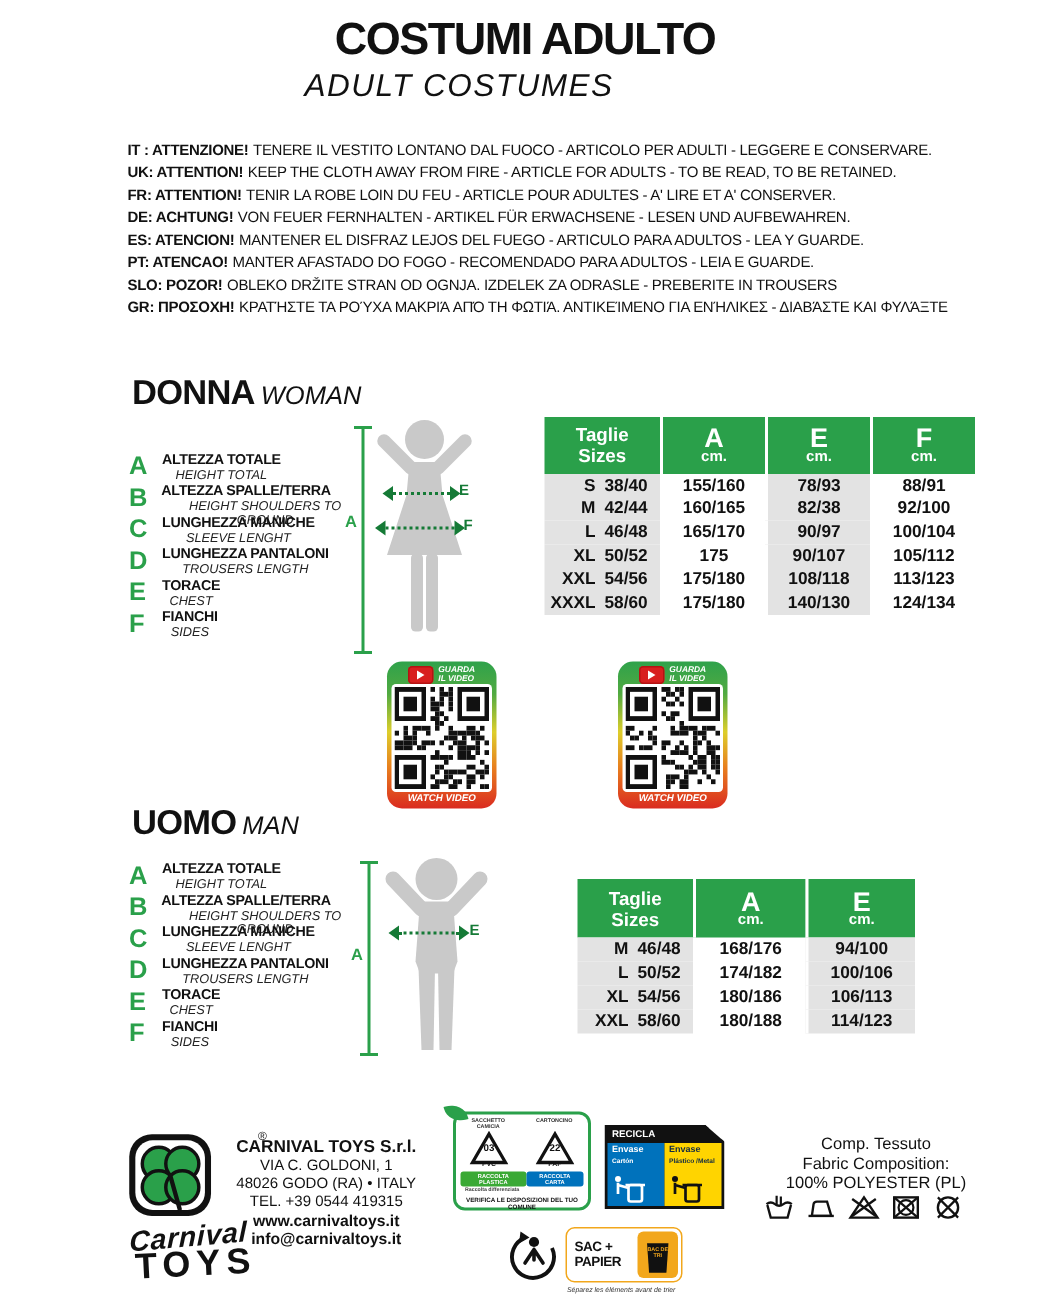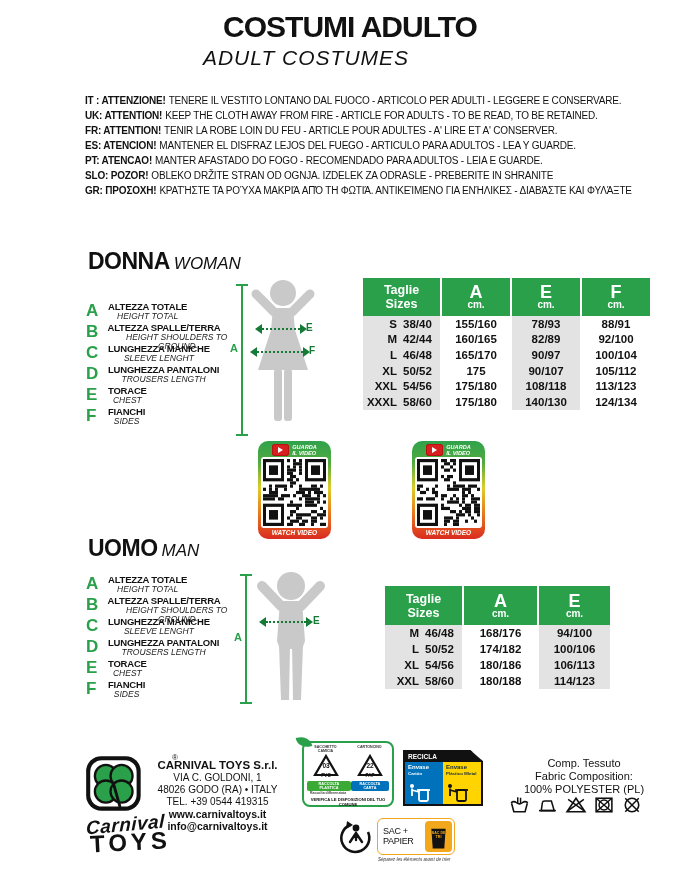--- a/index.html
+++ b/index.html
@@ -118,21 +118,21 @@
   .rec-cell svg { position:absolute; left:3px; bottom:2px; }
 
   .comp { position:absolute; left:498px; top:757px; width:172px; text-align:center; }
   .comp div { font-size:11px; font-weight:400; line-height:13px; }
   .care-row { position:absolute; left:508px; top:796px; display:flex; gap:4px; }
 
   .triman { position:absolute; left:338px; top:820px; }
   .sacbox { position:absolute; left:377px; top:818px; width:78px; height:37px;
     background:#fff; border:1.5px solid #f2a71c; border-radius:6px;
     display:flex; align-items:center; padding-left:5px; }
-  .sac-txt { font-size:9px; font-weight:400; line-height:9.5px; letter-spacing:-0.3px; }
+  .sac-txt { font-size:9px; font-weight:700; line-height:9.5px; letter-spacing:-0.3px; }
   .bac { position:absolute; right:2px; top:2px; bottom:2px; width:27px; background:#f2a71c;
          border-radius:4px; display:flex; align-items:center; justify-content:center; }
   .bac-bin { position:relative; width:17px; height:24px; background:#111;
              clip-path:polygon(8% 18%,92% 18%,84% 100%,16% 100%); }
   .bac-bin::before { content:""; position:absolute; top:0; left:2px; right:2px; height:3px; background:#111; }
   .bac-txt { position:absolute; left:0; top:6px; width:17px; text-align:center;
              font-size:3.6px; font-weight:800; color:#f2a71c; line-height:4px; }
   .sac-note { position:absolute; left:378px; top:857px; width:100px; font-size:4.6px;
               font-style:italic; color:#333; }
   .madein { position:absolute; left:486px; top:826px; width:184px; text-align:center;
@@ -143,23 +143,24 @@
 
 <div id="page">
 
   <div class="title">COSTUMI ADULTO</div>
   <div class="subtitle">ADULT COSTUMES</div>
 
   <div class="warnings">
     <div class="warn-line"><b>IT : ATTENZIONE!</b><span>TENERE IL VESTITO LONTANO DAL FUOCO - ARTICOLO PER ADULTI - LEGGERE E CONSERVARE.</span></div>
     <div class="warn-line"><b>UK: ATTENTION!</b><span>KEEP THE CLOTH AWAY FROM FIRE - ARTICLE FOR ADULTS - TO BE READ, TO BE RETAINED.</span></div>
     <div class="warn-line"><b>FR: ATTENTION!</b><span>TENIR LA ROBE LOIN DU FEU - ARTICLE POUR ADULTES  - A' LIRE ET A' CONSERVER.</span></div>
+    <div class="warn-line"><b>DE: ACHTUNG!</b><span>VON FEUER FERNHALTEN - ARTIKEL FÜR ERWACHSENE  - LESEN UND AUFBEWAHREN.</span></div>
     <div class="warn-line"><b>ES: ATENCION!</b><span>MANTENER EL DISFRAZ LEJOS DEL FUEGO -  ARTICULO PARA ADULTOS - LEA Y GUARDE.</span></div>
     <div class="warn-line"><b>PT: ATENCAO!</b><span>MANTER AFASTADO DO FOGO - RECOMENDADO PARA ADULTOS - LEIA E GUARDE.</span></div>
-    <div class="warn-line"><b>SLO: POZOR!</b><span>OBLEKO DRŽITE STRAN OD OGNJA. IZDELEK ZA ODRASLE - PREBERITE IN SHRANITE</span></div>
+    <div class="warn-line"><b>SLO: POZOR!</b><span>OBLEKO DRŽITE STRAN OD OGNJA. IZDELEK ZA ODRASLE - PREBERITE IN TROUSERS</span></div>
     <div class="warn-line"><b>GR: ΠΡΟΣΟΧΗ!</b><span>ΚΡΑΤΉΣΤΕ ΤΑ ΡΟΎΧΑ ΜΑΚΡΙΆ ΑΠΌ ΤΗ ΦΩΤΙΆ. ΑΝΤΙΚΕΊΜΕΝΟ ΓΙΑ ΕΝΉΛΙΚΕΣ - ΔΙΑΒΆΣΤΕ ΚΑΙ ΦΥΛΆΞΤΕ</span></div>
   </div>
 
   <div class="sec-head" style="left:88px;top:248px">
     <span class="sec-it">DONNA</span><span class="sec-en">WOMAN</span>
   </div>
 
   <div class="legend" style="left:86px;top:302px">
     <div class="leg-item">
         <span class="leg-letter">A</span>
@@ -246,21 +247,21 @@
       </div>
     <div class="td sep">155/160</div>
     <div class="td gray sep">78/93</div>
     <div class="td sep">88/91</div>
 
     <div class="td gray size-cell">
         <b>M</b>
         <span>42/44</span>
       </div>
     <div class="td sep">160/165</div>
-    <div class="td gray sep">82/89</div>
+    <div class="td gray sep">82/38</div>
     <div class="td sep">92/100</div>
 
     <div class="td gray size-cell">
         <b>L</b>
         <span>46/48</span>
       </div>
     <div class="td sep">165/170</div>
     <div class="td gray sep">90/97</div>
     <div class="td sep">100/104</div>
 

